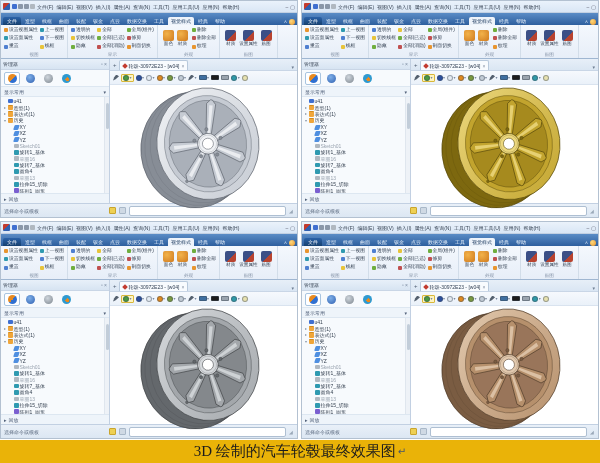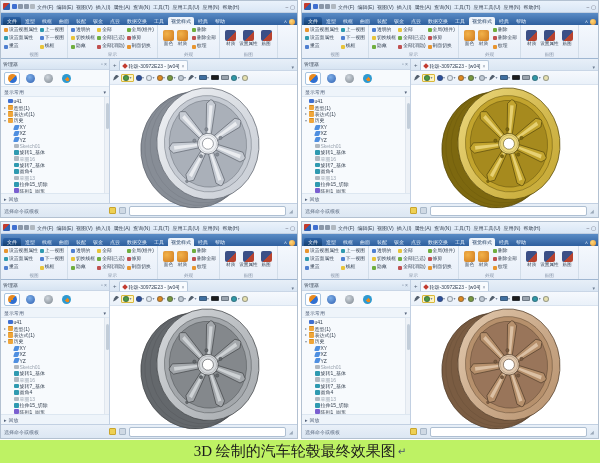--- a/index.html
+++ b/index.html
@@ -90,21 +90,21 @@
   
   .statusbar{height:13px;background:linear-gradient(#e9f0f8,#dce7f3);border-top:1px solid #c2d0e2;display:flex;align-items:center;gap:3px;padding:0 3px;flex:none;}
   .sb-hint{width:102px;font-size:5px;color:#5c6b80;white-space:nowrap;overflow:hidden;flex:none;}
   .sb-ico{width:7px;height:7px;border-radius:1px;flex:none;}
   .sb-ico.y{background:#eed053;border:1px solid #c9a52e;box-sizing:border-box;}
   .sb-ico.g{background:#cfd9e4;border:1px solid #a9b8c8;box-sizing:border-box;}
   .sb-input{flex:1;height:8px;background:#fff;border:1px solid #aebfd2;border-radius:2px;}
   .sb-grip{width:5px;font-size:5px;color:#9aa8b8;flex:none;}
 
   
-  .caption{position:absolute;left:0;top:440px;width:600px;height:23px;display:flex;align-items:center;justify-content:center;gap:2px;background:#bef264;}
+  .caption{position:absolute;left:0;top:440px;width:600px;height:23px;display:flex;align-items:center;justify-content:center;gap:2px;background:#eab308;}
   .caption .ct{font-family:"Liberation Serif","DejaVu Serif",serif;font-size:15px;color:#1c1c1c;}
   .caption .cm{font-family:"DejaVu Sans",sans-serif;font-size:10px;color:#47556b;}
 </style>
 </head>
 <body>
 
 <div class="page">
   <div class="grid">
       <div class="quad q0">
     <div class="titlebar">

